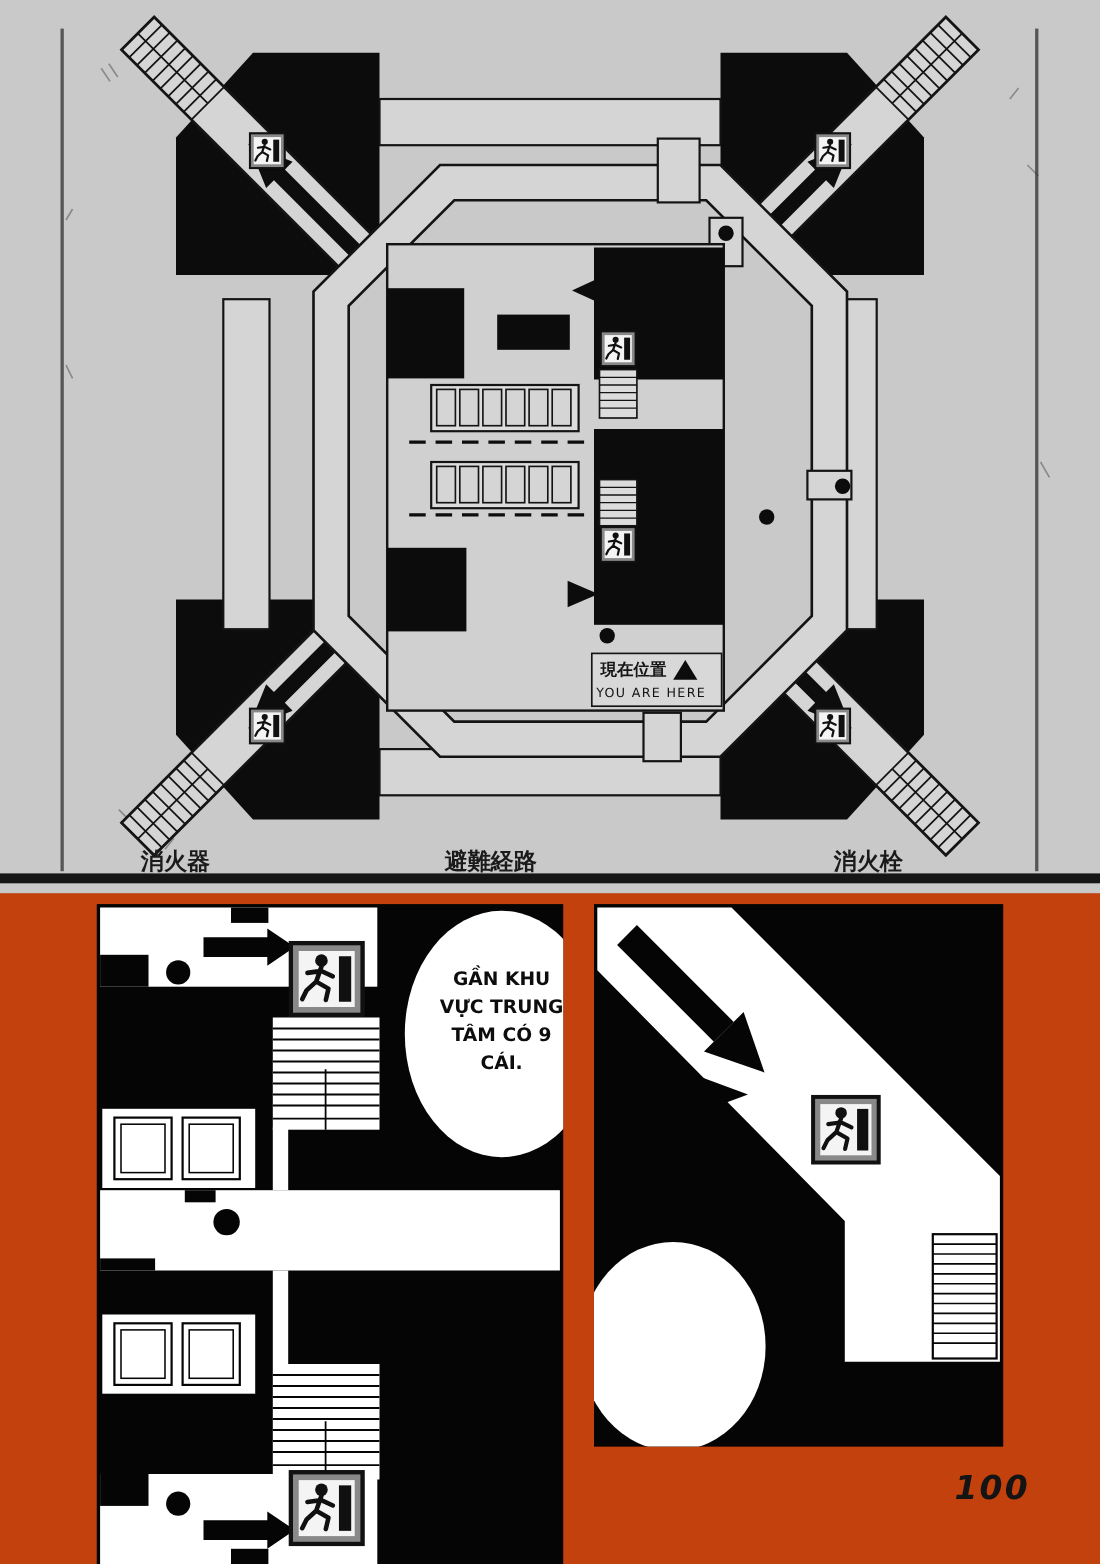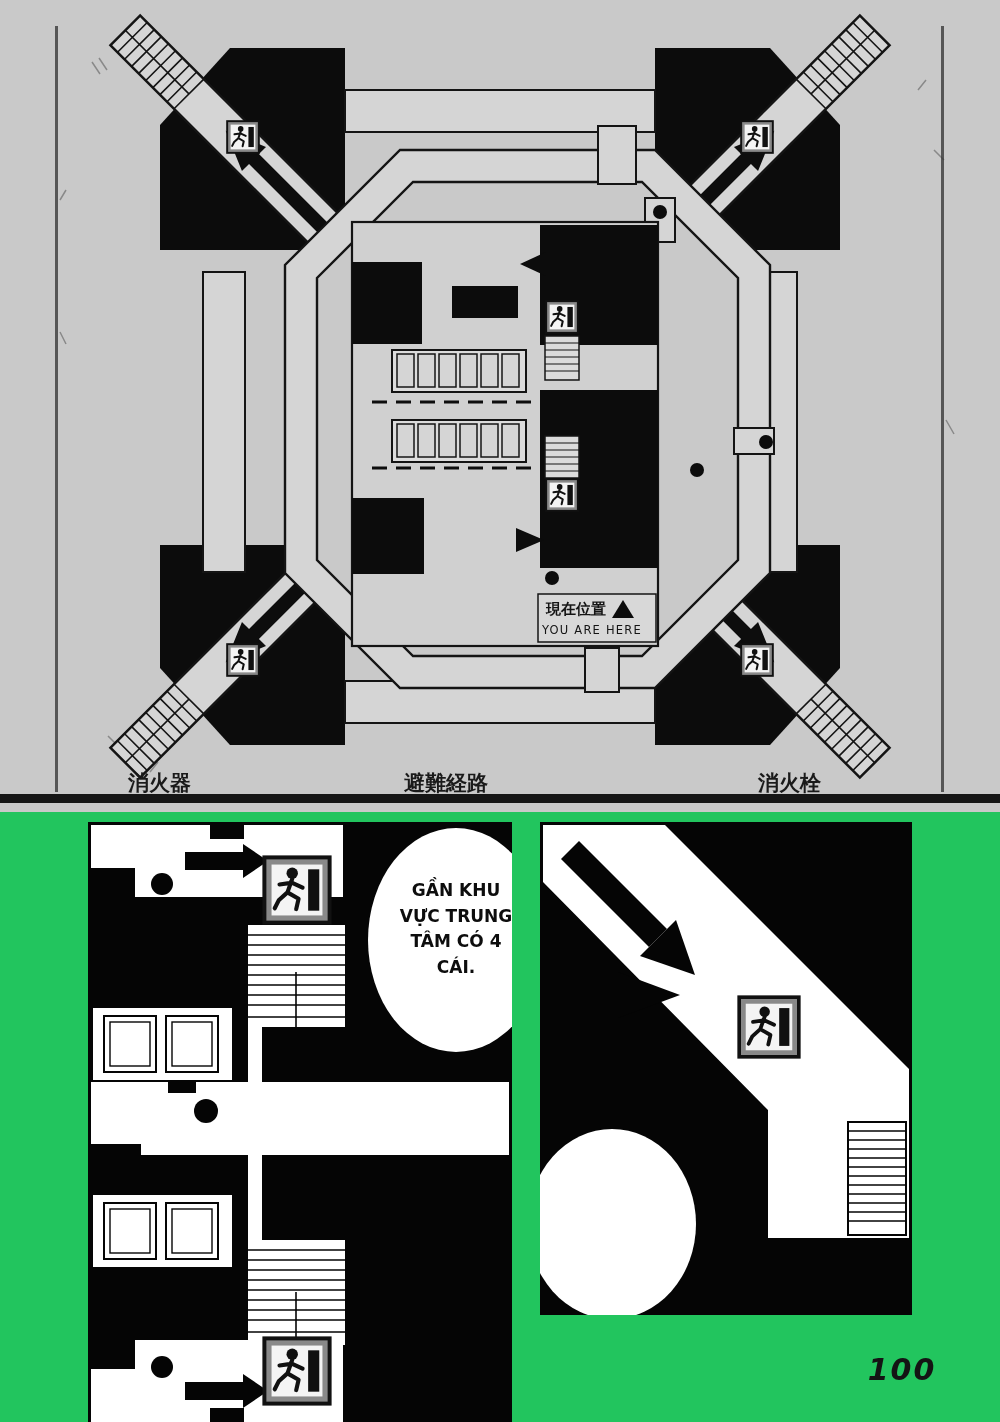--- a/index.html
+++ b/index.html
@@ -1,36 +1,36 @@
 <!DOCTYPE html>
 <html><head>
 <meta charset="utf-8">
 <style>
   html,body{margin:0;padding:0;background:#ffffff;}
-  .page{position:relative;width:1000px;height:1422px;background:#22c55e;overflow:hidden;
+  .page{position:relative;width:1000px;height:1422px;background:#c2410c;overflow:hidden;
         font-family:"Liberation Sans",sans-serif;}
 
   
   .map-section{position:absolute;left:0;top:0;width:1000px;height:812px;background:#c9c9c9;overflow:hidden;}
   .top-caption{position:absolute;top:-16px;left:-20px;white-space:nowrap;font-weight:bold;
                font-size:30px;letter-spacing:.5px;color:#1a1a1a;font-family:"Liberation Sans",sans-serif;}
   .map-svg{position:absolute;left:0;top:0;}
   svg text{font-family:"DejaVu Sans","Liberation Sans",sans-serif;}
 
   
   .panel{position:absolute;background:#050505;}
   .panel-left{left:88px;top:822px;width:424px;height:600px;}
   .panel-right{left:540px;top:822px;width:372px;height:493px;}
   .bubble-text{position:absolute;text-align:center;font-family:"DejaVu Sans",sans-serif;
                font-weight:bold;font-size:17px;line-height:1.5;white-space:pre-line;color:#0d0d0d;}
   .bubble1{left:381px;top:878px;width:150px;}
   .bubble2{left:540px;top:1170px;width:144px;}
   .page-number{position:absolute;left:842px;top:1336px;width:120px;text-align:center;
                font-family:"DejaVu Sans",sans-serif;font-style:italic;font-weight:bold;
-               font-size:30px;letter-spacing:2px;color:#141414;margin-top:16px;}
+               font-size:30px;letter-spacing:2px;color:#141414;}
 </style>
 </head>
 <body>
 
 <div class="page">
 
   <div class="map-section">
     <div class="top-caption">FOLLOW ALL INSTRUCTIONS GIVEN BY STAFF. USE THE ESCAPE STAIR</div>
 
     <svg class="map-svg" width="1000" height="812" viewBox="0 0 1000 812">
@@ -236,18 +236,18 @@
         <rect x="308" y="300" width="58" height="113" fill="#ffffff" stroke="#050505" stroke-width="2"></rect>
         <path d="M308 309 H366 M308 318 H366 M308 327 H366 M308 336 H366 M308 345 H366 M308 354 H366 M308 363 H366 M308 372 H366 M308 381 H366 M308 390 H366 M308 399 H366" stroke="#050505" stroke-width="1.5"></path>
       </g>
 
       <ellipse cx="72" cy="402" rx="84" ry="95" fill="#ffffff"></ellipse>
     </svg>
   </div>
 
   <div class="bubble-text bubble1">GẦN KHU
 VỰC TRUNG
-TÂM CÓ 4
+TÂM CÓ 9
 CÁI.</div>
 
   <div class="page-number">100</div>
 
 </div>
 
 </body></html>

